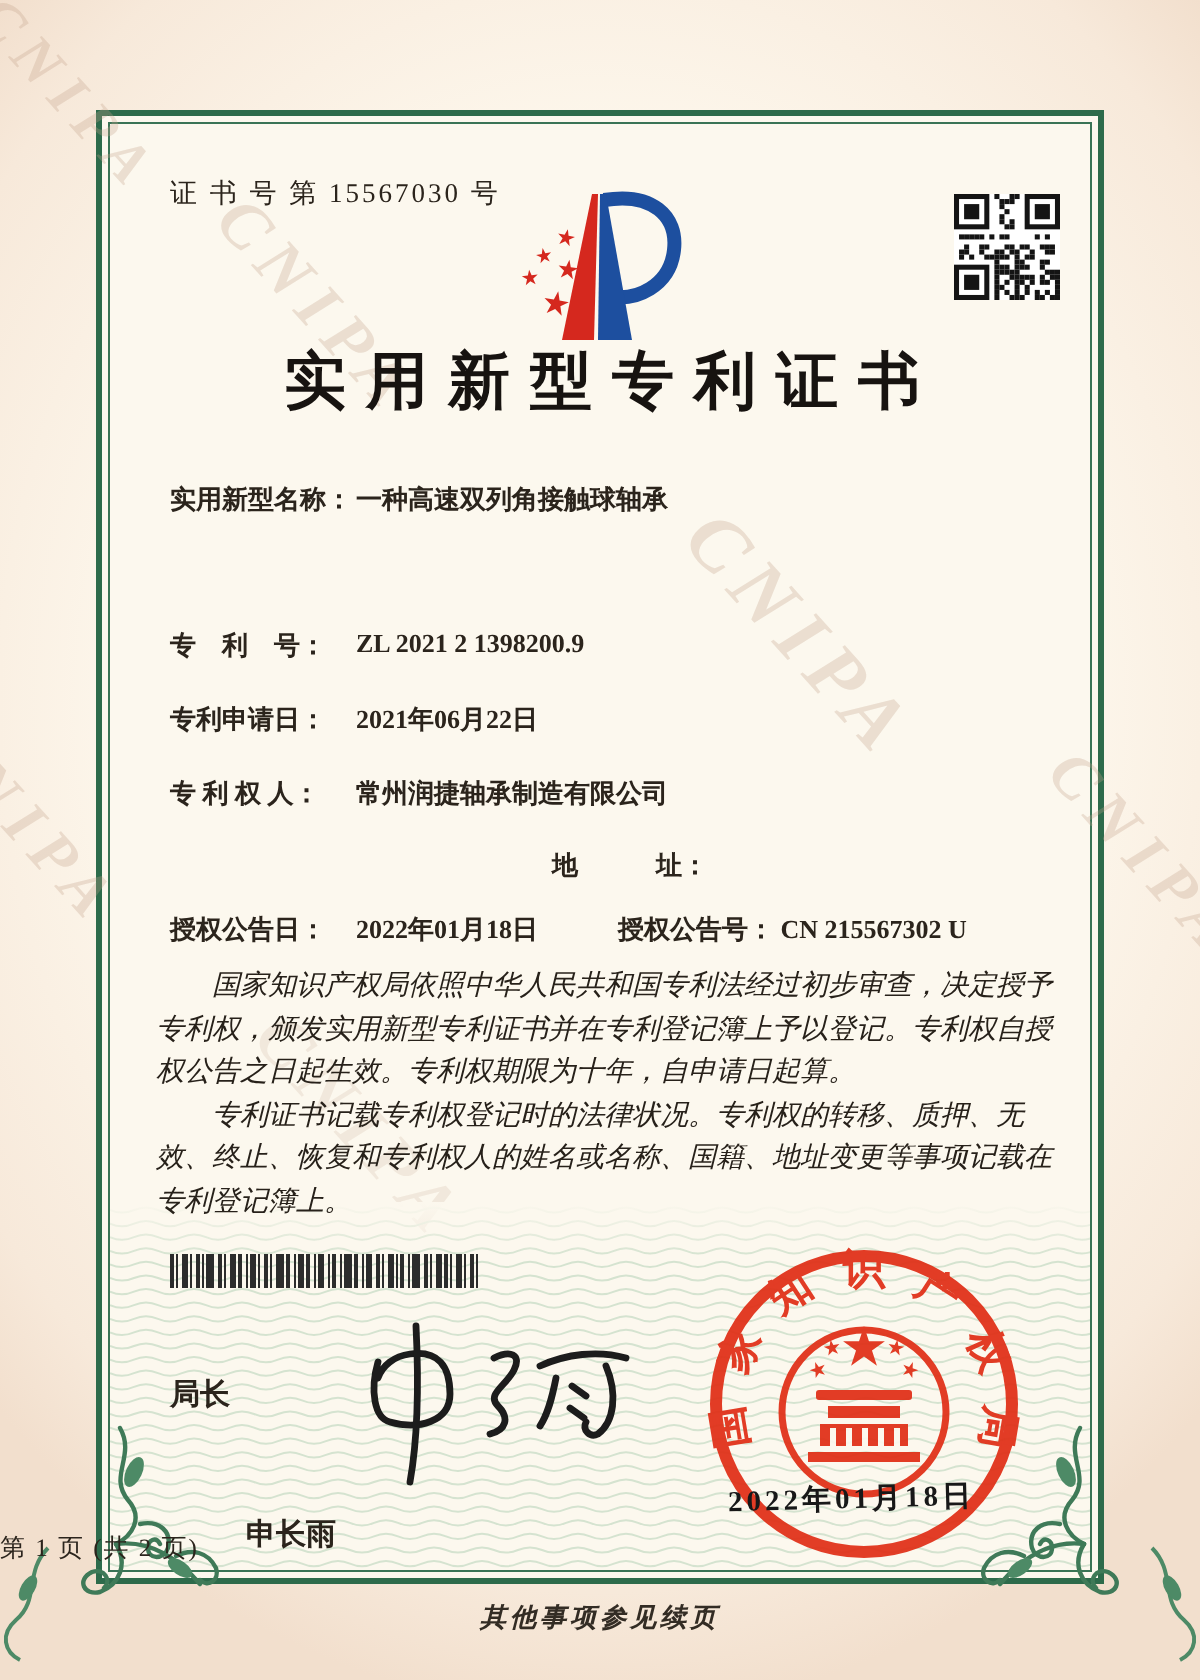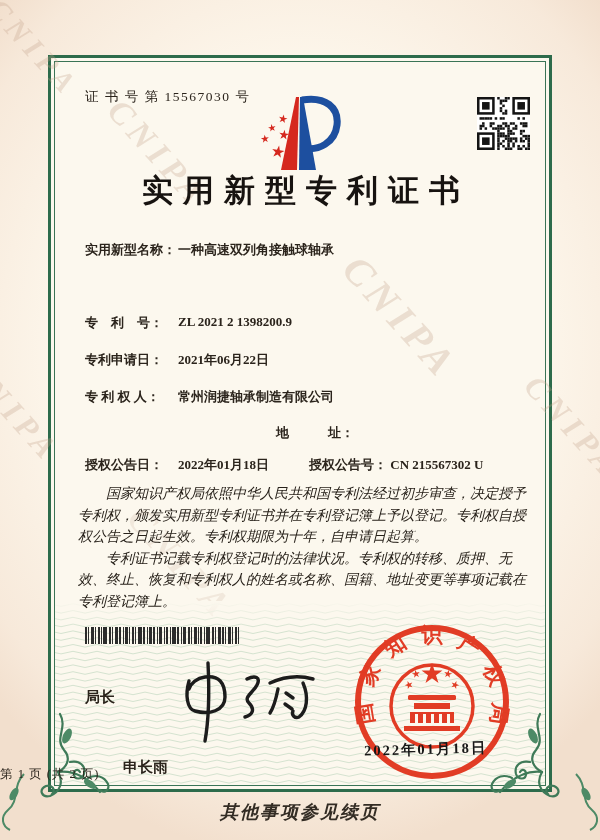--- a/index.html
+++ b/index.html
@@ -48,21 +48,21 @@
   .signature{position:absolute;left:175px;top:653px;}
   .seal{position:absolute;left:352px;top:622px;}
   .seal-date{
     position:absolute;left:364px;top:740px;font-size:14.5px;font-weight:600;
     letter-spacing:2px;color:#181818;transform:rotate(-1.5deg);white-space:nowrap;
   }
   .ornament{position:absolute;}
   .page-info{position:absolute;left:0;right:0;top:766px;text-align:left;font-size:12.5px;letter-spacing:1px;}
   .continuation{
     position:absolute;left:0;right:0;top:800px;text-align:center;
-    font-size:18px;font-style:italic;font-weight:600;color:#332c24;letter-spacing:2px;
+    font-size:13px;font-style:italic;font-weight:600;color:#332c24;letter-spacing:2px;
   }
 </style>
 </head>
 <body>
 
 <div class="page">
 
   <div class="frame-outer">
     <div class="frame-inner"></div>
   </div>

